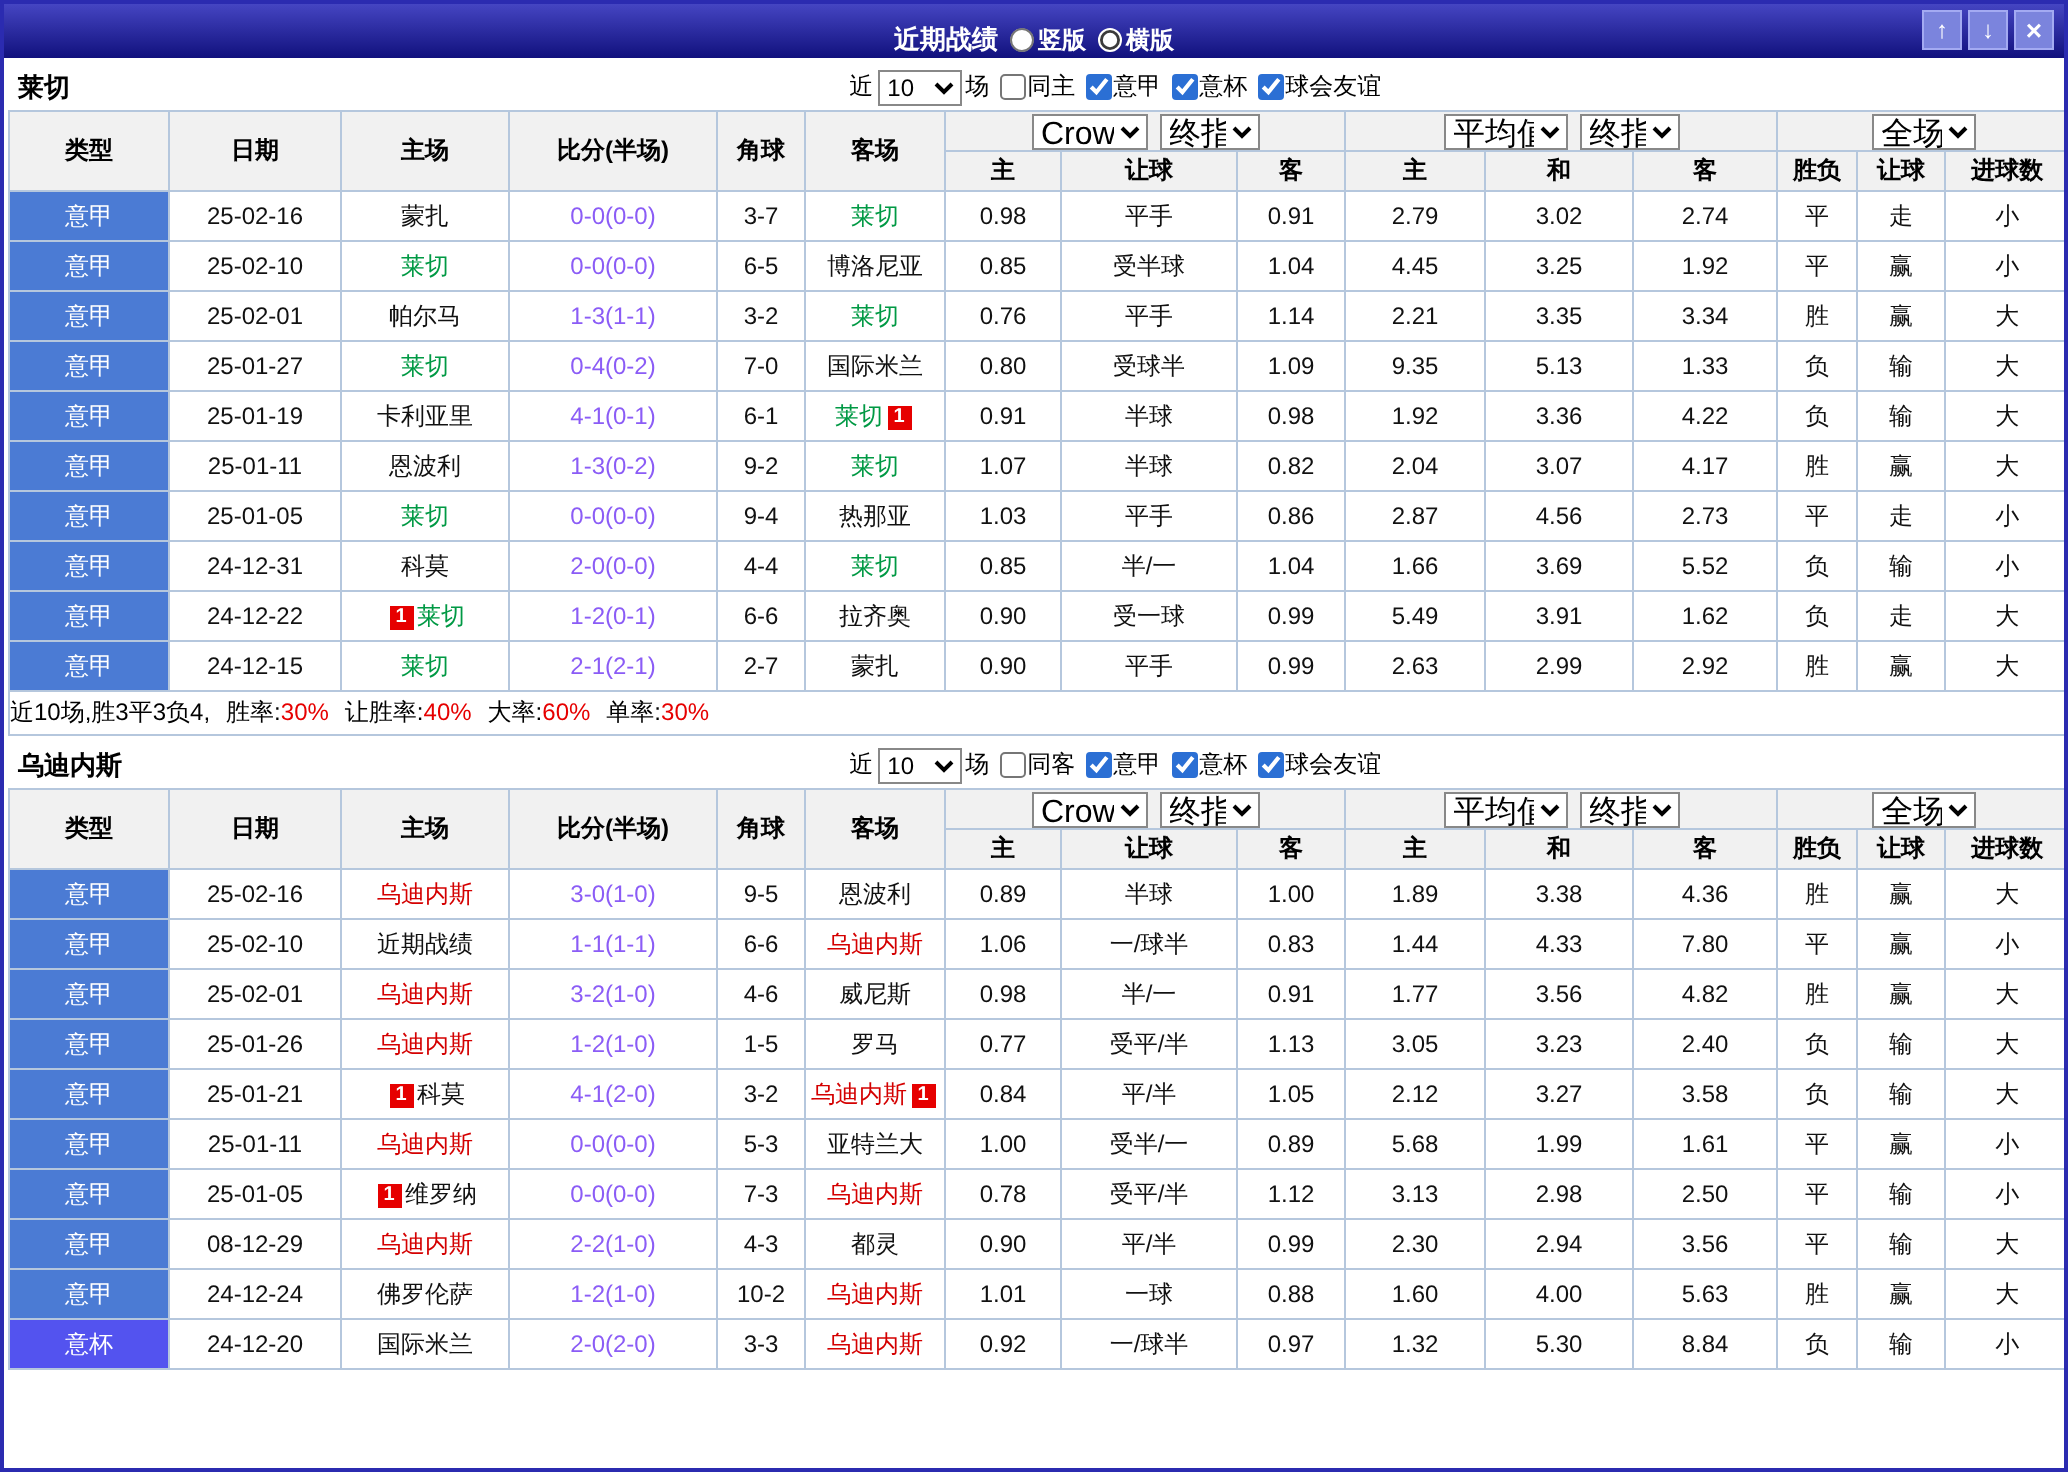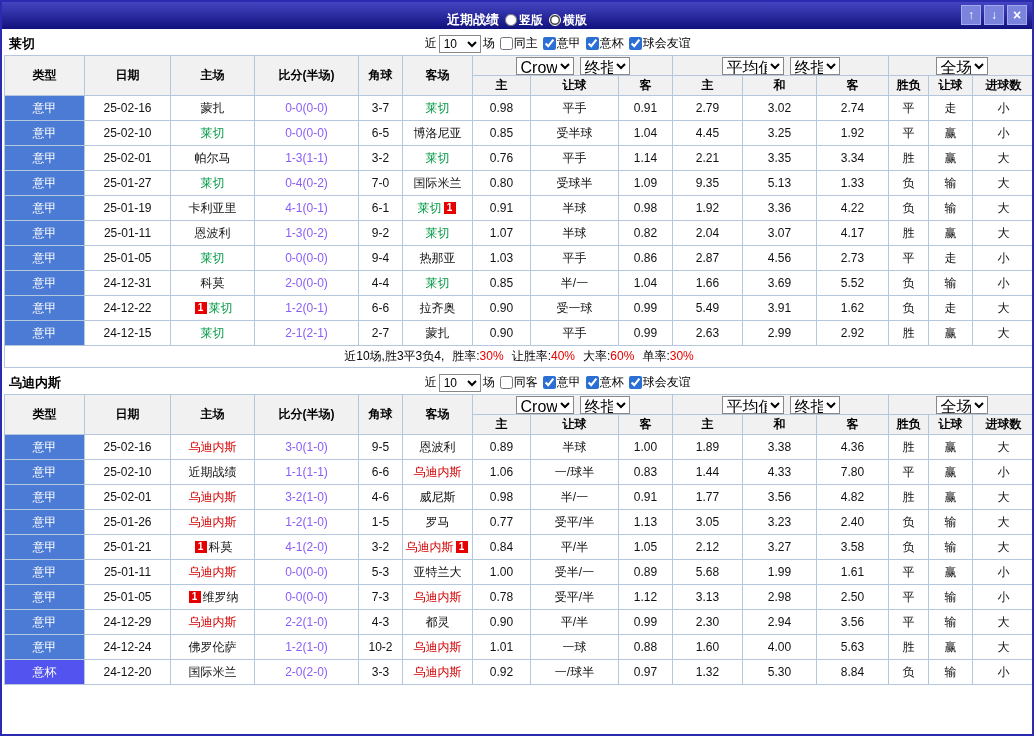--- a/index.html
+++ b/index.html
@@ -24,21 +24,21 @@
   .grid th,.grid td{border:1px solid #b5c7dd;text-align:center;overflow:hidden;white-space:nowrap}
   .grid th{background:#f1f1f1;font-weight:bold;height:20px;font-size:12px;color:#000}
   .grid th.group{background:#f1f1f1}
   .grid th.group select{font-size:16px;height:18px;margin:0 3px;vertical-align:middle}
   .grid td{height:25px;color:#111}
   td.lg{background:#4b7bd4;color:#fff}
   td.lg.cup{background:#5353ef}
   td.score{color:#8b5cf6}
   .card{display:inline-block;min-width:12px;height:12px;line-height:12px;background:#e60000;color:#fff;font-size:10px;margin:0 2px;vertical-align:1px;padding:0 1px;font-weight:bold}
   .r{color:#e60000}.g{color:#009933}.b{color:#2222cc}
-  .summary{height:22px;line-height:21px;text-align:center;border:1px solid #b5c7dd;border-top:none;font-size:12px;width:1030px;color:#000}
+  .summary{height:22px;line-height:21px;text-align:left;border:1px solid #b5c7dd;border-top:none;font-size:12px;width:1030px;color:#000}
   .slabel{margin-left:8px}
   select{border:1px solid #888;background:#fff}
 </style>
 </head>
 <body>
 
 <div class="window">
   <div class="titlebar">
     <div class="tb-center">
       <span class="tb-title">近期战绩</span>
@@ -482,21 +482,21 @@
               <td>1.12</td>
               <td>3.13</td>
               <td>2.98</td>
               <td>2.50</td>
               <td class="g">平</td>
               <td class="b">输</td>
               <td class="g">小</td>
             </tr>
             <tr>
               <td class="lg">意甲</td>
-              <td>24-12-29</td>
+              <td>08-12-29</td>
               <td><span style="color: rgb(212, 0, 0);">乌迪内斯</span></td>
               <td class="score">2-2(1-0)</td>
               <td>4-3</td>
               <td><span>都灵</span></td>
               <td>0.90</td>
               <td>平/半</td>
               <td>0.99</td>
               <td>2.30</td>
               <td>2.94</td>
               <td>3.56</td>

